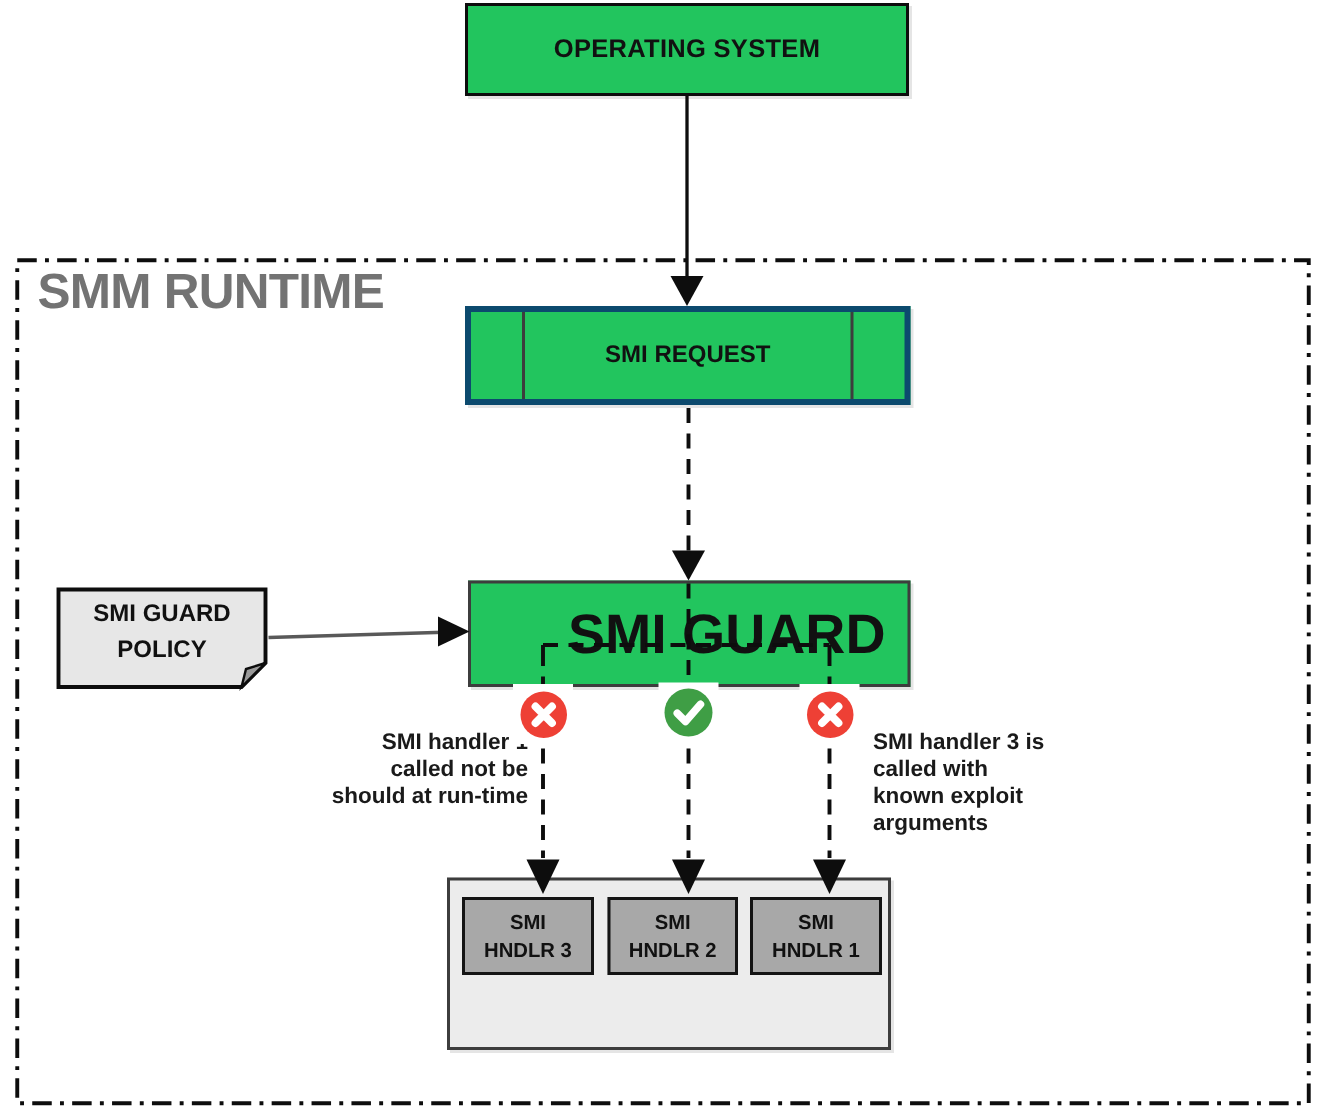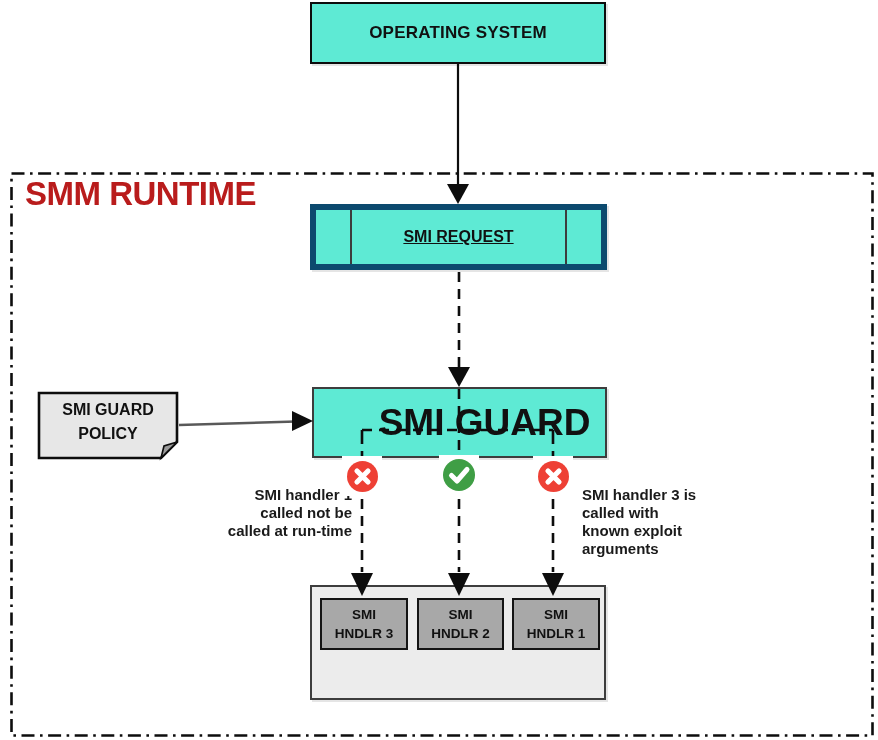--- a/index.html
+++ b/index.html
@@ -5,61 +5,61 @@
   html,body{margin:0;padding:0;background:#ffffff;}
   body{
     width:878px;height:740px;position:relative;overflow:hidden;
     font-family:"Liberation Sans","DejaVu Sans",sans-serif;
     color:#111;
   }
   .abs{position:absolute;}
   
   .gbox{
     position:absolute;
-    background:#5eead4;
+    background:#22c55e;
     display:flex;align-items:center;justify-content:center;
     text-align:center;
     box-sizing:border-box;
     box-shadow:2px 2px 0 rgba(0,0,0,0.10);
     z-index:2;
   }
   .os-box{
     left:310px;top:2px;width:296px;height:62px;
     border:2.5px solid #0d0d0d;
     font-size:17px;font-weight:bold;letter-spacing:0.2px;
   }
   .smm-title{
     left:25px;top:175px;
     font-size:33px;font-weight:bold;letter-spacing:-0.5px;
-    z-index:2;color:#b91c1c;
+    z-index:2;color:#737373;
   }
   .buffer-box{
     left:310px;top:204px;width:297px;height:66px;
-    border:6px solid #0c4a6e;
-    font-size:16px;font-weight:bold;line-height:26px;text-decoration:underline;
+    border:4px solid #0c4a6e;
+    font-size:16px;font-weight:bold;line-height:26px;
   }
   .buffer-box .innerline{
     position:absolute;top:0;bottom:0;width:2px;background:#3d3d3d;
   }
   .buffer-box .innerline.l{left:34px;}
   .buffer-box .innerline.r{right:34px;}
   .guard-box{
     left:312px;top:387px;width:295px;height:71px;
     border:2px solid #3d3d3d;
     font-size:37px;font-weight:bold;letter-spacing:0px;
     padding-left:50px;
   }
   .policy-label{
     left:38px;top:392px;width:140px;height:60px;
     display:flex;align-items:center;justify-content:center;text-align:center;
     font-size:16px;font-weight:bold;line-height:24px;
     z-index:6;
   }
   .handlers-box{
-    left:310px;top:585px;width:296px;height:115px;
+    left:298px;top:585px;width:296px;height:115px;
     border:2px solid #3d3d3d;
     background:#ececec;
     z-index:2;
   }
   .handler-box{
     position:absolute;top:11px;height:52px;
     background:#a8a8a8;
     border:2px solid #141414;
     display:flex;align-items:center;justify-content:center;text-align:center;
     font-size:13.5px;font-weight:bold;line-height:19px;
@@ -118,21 +118,21 @@
 <div class="abs policy-label">
   <div>
     <div>SMI GUARD</div>
     <div>POLICY</div>
   </div>
 </div>
 
 <div class="note-annotation anno-left">
   <div>SMI handler 1</div>
   <div>called not be</div>
-  <div>called at run-time</div>
+  <div>should at run-time</div>
 </div>
 
 <div class="note-annotation anno-right">
   <div>SMI handler 3 is</div>
   <div>called with</div>
   <div>known exploit</div>
   <div>arguments</div>
 </div>
 
 <div class="gbox handlers-box">

